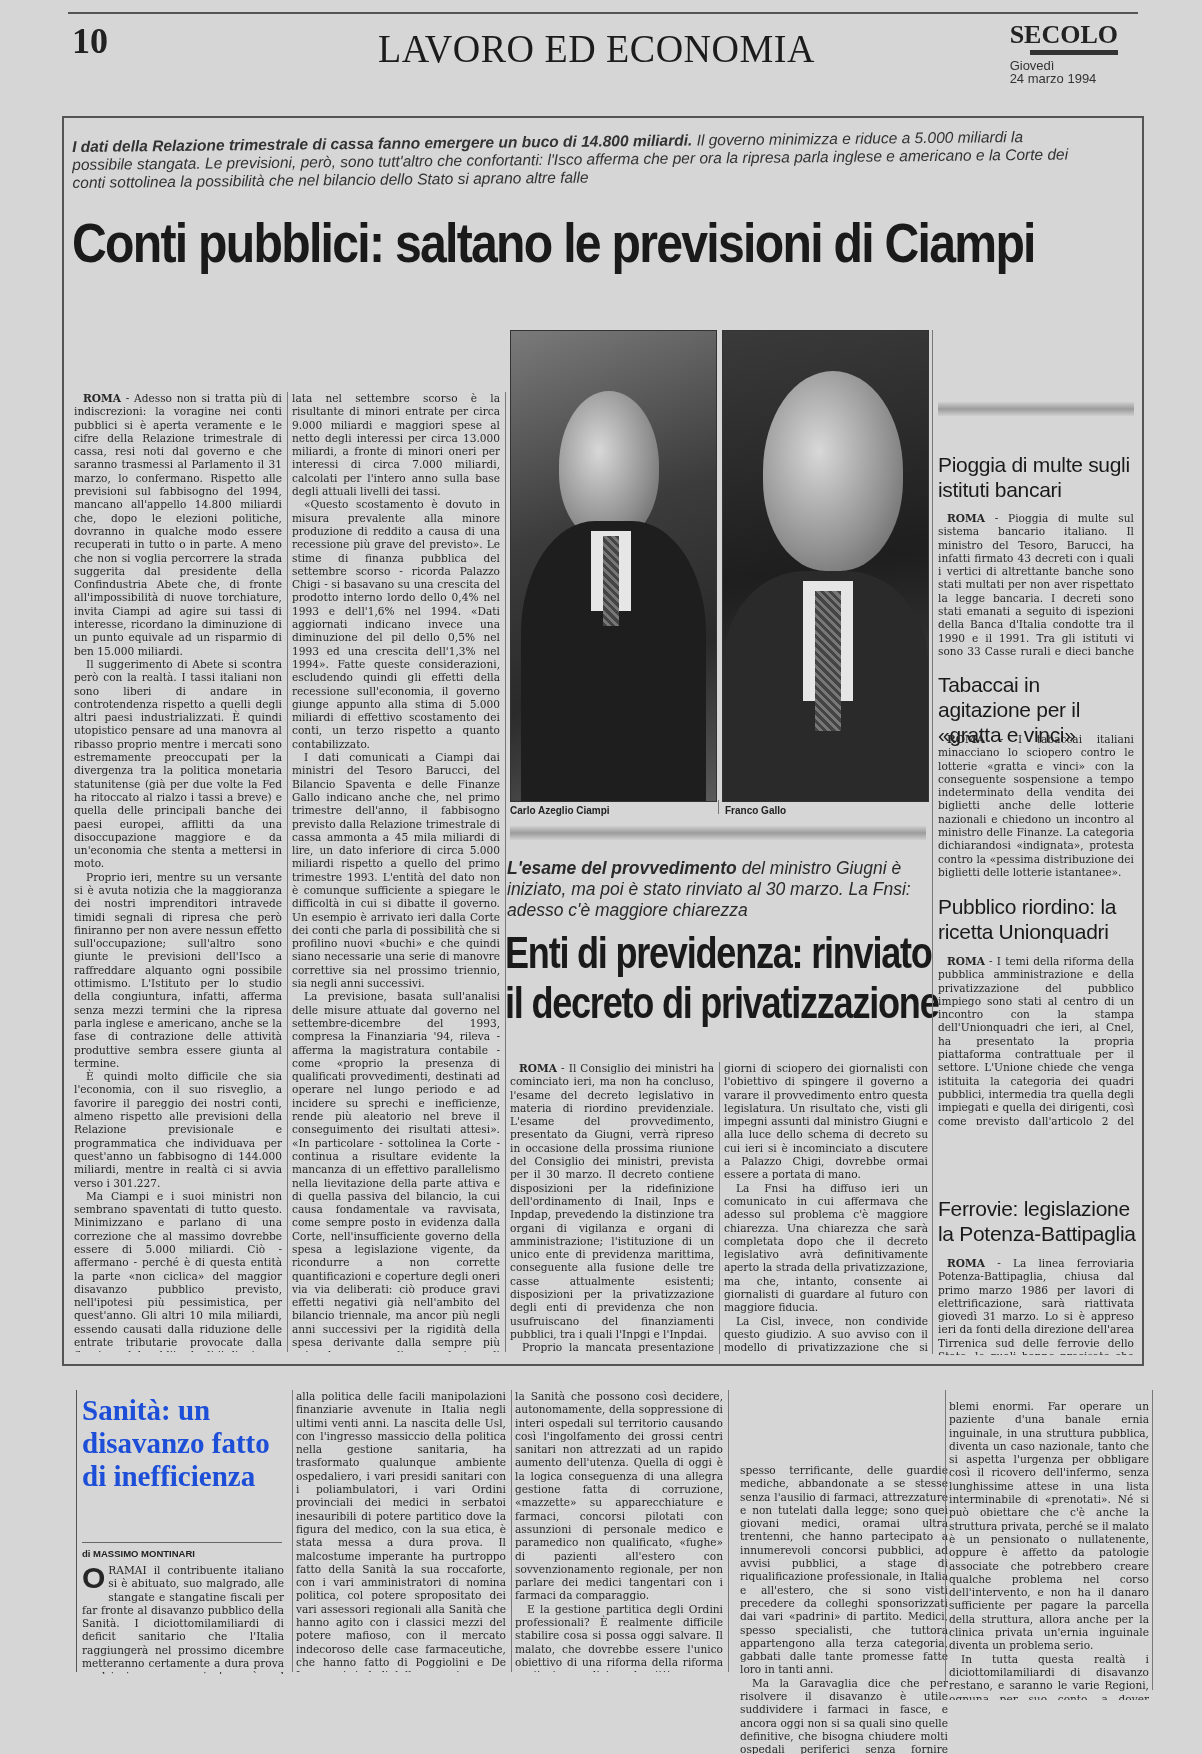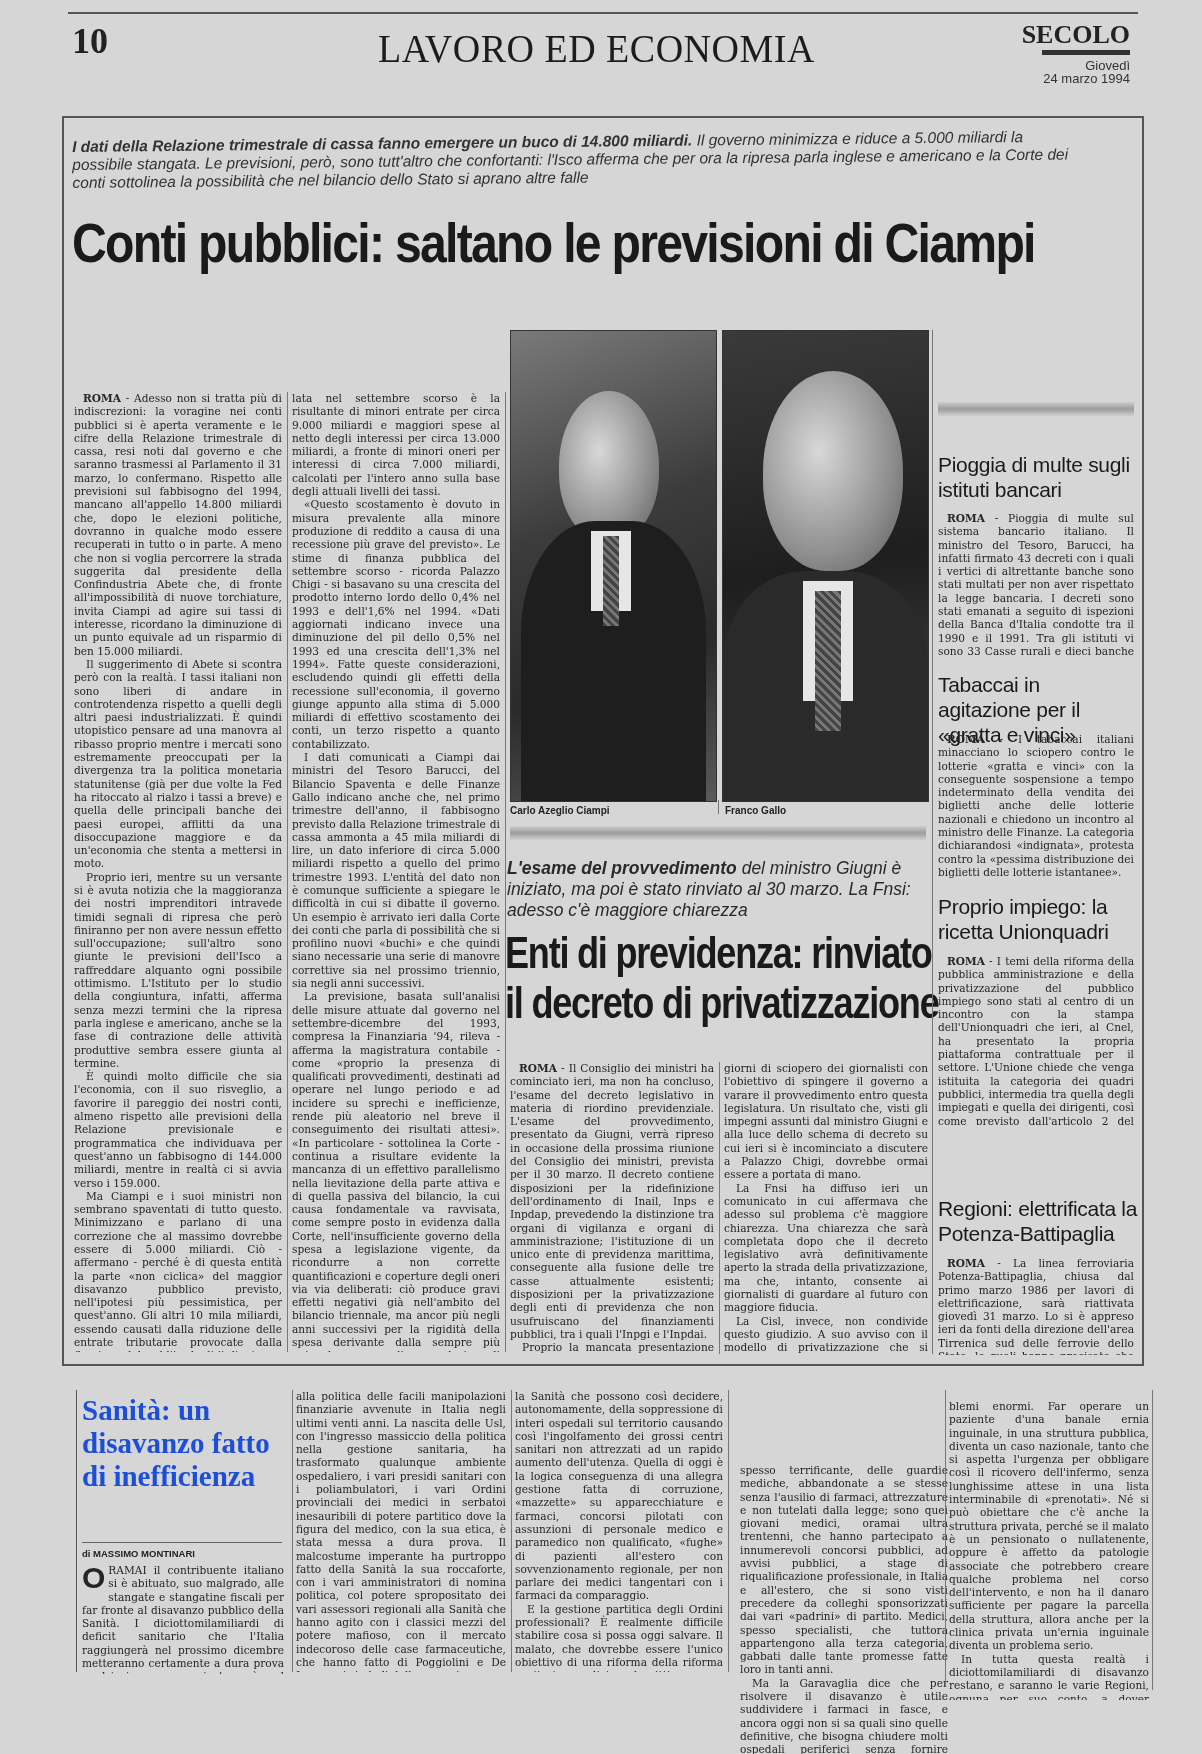--- a/index.html
+++ b/index.html
@@ -7,21 +7,21 @@
     width: 1202px; height: 1754px; overflow: hidden;
     background: #d6d6d6;
     font-family: "DejaVu Serif", serif;
     color: #1e1e1e;
     position: relative;
   }
   .abs { position: absolute; }
   .topline { left: 68px; top: 12px; width: 1070px; height: 2px; background: #555; }
   .page-num { left: 72px; top: 20px; font-family: "Liberation Serif", serif; font-weight: bold; font-size: 36px; color: #222; }
   .section-title { left: 378px; top: 26px; font-family: "Liberation Serif", serif; font-size: 38px; letter-spacing: 0.5px; color: #1c1c1c; transform: scaleY(1.05); }
-  .masthead { right: 72px; top: 22px; text-align: right; }
+  .masthead { right: 84px; top: 22px; }
   .masthead .logo { font-family: "Liberation Serif", serif; font-weight: bold; font-size: 26px; color: #222; line-height: 26px; }
   .masthead .logo-bar { height: 5px; background: #333; margin: 2px 0 4px 20px; }
   .masthead .date { font-family: "Liberation Sans", sans-serif; font-size: 13px; line-height: 13px; color: #333; }
 
   .main-box { left: 62px; top: 116px; width: 1078px; height: 1246px; border: 2px solid #555; }
   .kicker { left: 72px; top: 138px; width: 1000px; font-family: "Liberation Sans", sans-serif; font-style: italic; font-size: 15.5px; line-height: 18px; color: #333; transform: rotate(-0.6deg); transform-origin: left top; }
   .kicker b { font-weight: bold; }
   .headline { left: 72px; top: 210px; width: 1060px; font-family: "Liberation Sans", sans-serif; font-weight: bold; font-size: 56px; letter-spacing: -2px; color: #1a1a1a; transform: scaleX(0.86); transform-origin: left top; white-space: nowrap; }
 
   .col { position: absolute; font-size: 10.6px; line-height: 13.3px; text-align: justify; color: #262626; overflow: hidden; hyphens: auto; }
@@ -65,21 +65,21 @@
 
 <div class="abs main-box"></div>
 
 <div class="abs kicker"><b>I dati della Relazione trimestrale di cassa fanno emergere un buco di 14.800 miliardi.</b><span> Il governo minimizza e riduce a 5.000 miliardi la possibile stangata. Le previsioni, però, sono tutt'altro che confortanti: l'Isco afferma che per ora la ripresa parla inglese e americano e la Corte dei conti sottolinea la possibilità che nel bilancio dello Stato si aprano altre falle</span></div>
 <div class="abs headline">Conti pubblici: saltano le previsioni di Ciampi</div>
 
 <div class="col" style="left:74px; top:392px; width:208px; height:960px;">
   <p class="first"><b class="dateline">ROMA</b><span> - Adesso non si tratta più di indiscrezioni: la voragine nei conti pubblici si è aperta veramente e le cifre della Relazione trimestrale di cassa, resi noti dal governo e che saranno trasmessi al Parlamento il 31 marzo, lo confermano. Rispetto alle previsioni sul fabbisogno del 1994, mancano all'appello 14.800 miliardi che, dopo le elezioni politiche, dovranno in qualche modo essere recuperati in tutto o in parte. A meno che non si voglia percorrere la strada suggerita dal presidente della Confindustria Abete che, di fronte all'impossibilità di nuove torchiature, invita Ciampi ad agire sui tassi di interesse, ricordano la diminuzione di un punto equivale ad un risparmio di ben 15.000 miliardi.</span></p>
   <p>Il suggerimento di Abete si scontra però con la realtà. I tassi italiani non sono liberi di andare in controtendenza rispetto a quelli degli altri paesi industrializzati. È quindi utopistico pensare ad una manovra al ribasso proprio mentre i mercati sono estremamente preoccupati per la divergenza tra la politica monetaria statunitense (già per due volte la Fed ha ritoccato al rialzo i tassi a breve) e quella delle principali banche dei paesi europei, afflitti da una disoccupazione maggiore e da un'economia che stenta a mettersi in moto.</p>
   <p>Proprio ieri, mentre su un versante si è avuta notizia che la maggioranza dei nostri imprenditori intravede timidi segnali di ripresa che però finiranno per non avere nessun effetto sull'occupazione; sull'altro sono giunte le previsioni dell'Isco a raffreddare alquanto ogni possibile ottimismo. L'Istituto per lo studio della congiuntura, infatti, afferma senza mezzi termini che la ripresa parla inglese e americano, anche se la fase di contrazione delle attività produttive sembra essere giunta al termine.</p>
-  <p>È quindi molto difficile che sia l'economia, con il suo risveglio, a favorire il pareggio dei nostri conti, almeno rispetto alle previsioni della Relazione previsionale e programmatica che individuava per quest'anno un fabbisogno di 144.000 miliardi, mentre in realtà ci si avvia verso i 159.000.</p>
+  <p>È quindi molto difficile che sia l'economia, con il suo risveglio, a favorire il pareggio dei nostri conti, almeno rispetto alle previsioni della Relazione previsionale e programmatica che individuava per quest'anno un fabbisogno di 144.000 miliardi, mentre in realtà ci si avvia verso i 301.227.</p>
   <p>Ma Ciampi e i suoi ministri non sembrano spaventati di tutto questo. Minimizzano e parlano di una correzione che al massimo dovrebbe essere di 5.000 miliardi. Ciò - affermano - perché è di questa entità la parte «non ciclica» del maggior disavanzo pubblico previsto, nell'ipotesi più pessimistica, per quest'anno. Gli altri 10 mila miliardi, essendo causati dalla riduzione delle entrate tributarie provocate dalla flessione del reddito degli italiani, non verrebbe infatti recuperata.</p>
 
 </div>
 <div class="vrule" style="left:287px; top:392px; height:960px;"></div>
 
 <div class="col" style="left:292px; top:392px; width:208px; height:960px;">
   <p class="first">lata nel settembre scorso è la risultante di minori entrate per circa 9.000 miliardi e maggiori spese al netto degli interessi per circa 13.000 miliardi, a fronte di minori oneri per interessi di circa 7.000 miliardi, calcolati per l'intero anno sulla base degli attuali livelli dei tassi.</p>
   <p>«Questo scostamento è dovuto in misura prevalente alla minore produzione di reddito a causa di una recessione più grave del previsto». Le stime di finanza pubblica del settembre scorso - ricorda Palazzo Chigi - si basavano su una crescita del prodotto interno lordo dello 0,4% nel 1993 e dell'1,6% nel 1994. «Dati aggiornati indicano invece una diminuzione del pil dello 0,5% nel 1993 ed una crescita dell'1,3% nel 1994». Fatte queste considerazioni, escludendo quindi gli effetti della recessione sull'economia, il governo giunge appunto alla stima di 5.000 miliardi di effettivo scostamento dei conti, un terzo rispetto a quanto contabilizzato.</p>
   <p>I dati comunicati a Ciampi dai ministri del Tesoro Barucci, del Bilancio Spaventa e delle Finanze Gallo indicano anche che, nel primo trimestre dell'anno, il fabbisogno previsto dalla Relazione trimestrale di cassa ammonta a 45 mila miliardi di lire, un dato inferiore di circa 5.000 miliardi rispetto a quello del primo trimestre 1993. L'entità del dato non è comunque sufficiente a spiegare le difficoltà in cui si dibatte il governo. Un esempio è arrivato ieri dalla Corte dei conti che parla di possibilità che si profilino nuovi «buchi» e che quindi siano necessarie una serie di manovre correttive sia nel prossimo triennio, sia negli anni successivi.</p>
   <p>La previsione, basata sull'analisi delle misure attuate dal governo nel settembre-dicembre del 1993, compresa la Finanziaria '94, rileva - afferma la magistratura contabile - come «proprio la presenza di qualificati provvedimenti, destinati ad operare nel lungo periodo e ad incidere su sprechi e inefficienze, rende più aleatorio nel breve il conseguimento dei risultati attesi». «In particolare - sottolinea la Corte - continua a risultare evidente la mancanza di un effettivo parallelismo nella lievitazione della parte attiva e di quella passiva del bilancio, la cui causa fondamentale va ravvisata, come sempre posto in evidenza dalla Corte, nell'insufficiente governo della spesa a legislazione vigente, da ricondurre a non corrette quantificazioni e coperture degli oneri via via deliberati: ciò produce gravi effetti negativi già nell'ambito del bilancio triennale, ma ancor più negli anni successivi per la rigidità della spesa derivante dalla sempre più notevole presenza di spese pluriennali e permanenti non comprimibili». Come dire che, permanendo questo stato di cose, saremo chiamati a fronteggiare non una, ma decine di stangate.</p>
@@ -126,26 +126,26 @@
 <div class="side-head" style="left:938px; top:452px; width:200px;">Pioggia di multe sugli istituti bancari</div>
 <div class="col" style="left:938px; top:512px; width:196px; height:145px;">
   <p class="first"><b class="dateline">ROMA</b><span> - Pioggia di multe sul sistema bancario italiano. Il ministro del Tesoro, Barucci, ha infatti firmato 43 decreti con i quali i vertici di altrettante banche sono stati multati per non aver rispettato la legge bancaria. I decreti sono stati emanati a seguito di ispezioni della Banca d'Italia condotte tra il 1990 e il 1991. Tra gli istituti vi sono 33 Casse rurali e dieci banche popolari e di altro tipo.</span></p>
 </div>
 
 <div class="side-head" style="left:938px; top:672px; width:200px;">Tabaccai in agitazione per il «gratta e vinci»</div>
 <div class="col" style="left:938px; top:733px; width:196px; height:145px;">
   <p class="first"><b class="dateline">ROMA</b><span> - I tabaccai italiani minacciano lo sciopero contro le lotterie «gratta e vinci» con la conseguente sospensione a tempo indeterminato della vendita dei biglietti anche delle lotterie nazionali e chiedono un incontro al ministro delle Finanze. La categoria dichiarandosi «indignata», protesta contro la «pessima distribuzione dei biglietti delle lotterie istantanee».</span></p>
 </div>
 
-<div class="side-head" style="left:938px; top:894px; width:200px;">Proprio impiego: la ricetta Unionquadri</div>
+<div class="side-head" style="left:938px; top:894px; width:200px;">Pubblico riordino: la ricetta Unionquadri</div>
 <div class="col" style="left:938px; top:955px; width:196px; height:170px;">
   <p class="first"><b class="dateline">ROMA</b><span> - I temi della riforma della pubblica amministrazione e della privatizzazione del pubblico impiego sono stati al centro di un incontro con la stampa dell'Unionquadri che ieri, al Cnel, ha presentato la propria piattaforma contrattuale per il settore. L'Unione chiede che venga istituita la categoria dei quadri pubblici, intermedia tra quella degli impiegati e quella dei dirigenti, così come previsto dall'articolo 2 del decreto legge n. 29 del 1993. «Il problema del settore - ha detto il presidente Rossitto - non è quello di un eccesso di personale, quanto quello di una sua redistribuzione».</span></p>
 </div>
 
-<div class="side-head" style="left:938px; top:1196px; width:200px;">Regioni: elettrificata la Potenza-Battipaglia</div>
+<div class="side-head" style="left:938px; top:1196px; width:200px;">Ferrovie: legislazione la Potenza-Battipaglia</div>
 <div class="col" style="left:938px; top:1257px; width:196px; height:98px;">
   <p class="first"><b class="dateline">ROMA</b><span> - La linea ferroviaria Potenza-Battipaglia, chiusa dal primo marzo 1986 per lavori di elettrificazione, sarà riattivata giovedì 31 marzo. Lo si è appreso ieri da fonti della direzione dell'area Tirrenica sud delle ferrovie dello Stato, le quali hanno precisato che fino al 30 marzo la tratta sarà percorsa da treni di prova.</span></p>
 </div>
 
 <div class="abs sanita-box-left"></div>
 <div class="abs sanita-head">Sanità: un disavanzo fatto di inefficienza</div>
 <div class="hrule" style="left:82px; top:1542px; width:200px; height:1px; background:#666;"></div>
 <div class="abs byline">di MASSIMO MONTINARI</div>
 <div class="col" style="left:82px; top:1564px; width:202px; height:110px;">
   <p class="first"><span class="dropcap">O</span><span>RAMAI il contribuente italiano si è abituato, suo malgrado, alle stangate e stangatine fiscali per far fronte al disavanzo pubblico della Sanità. I diciottomilamiliardi di deficit sanitario che l'Italia raggiungerà nel prossimo dicembre metteranno certamente a dura prova qualsiasi governo si troverà ad affrontare un problema così grave, e questo grazie</span></p>

